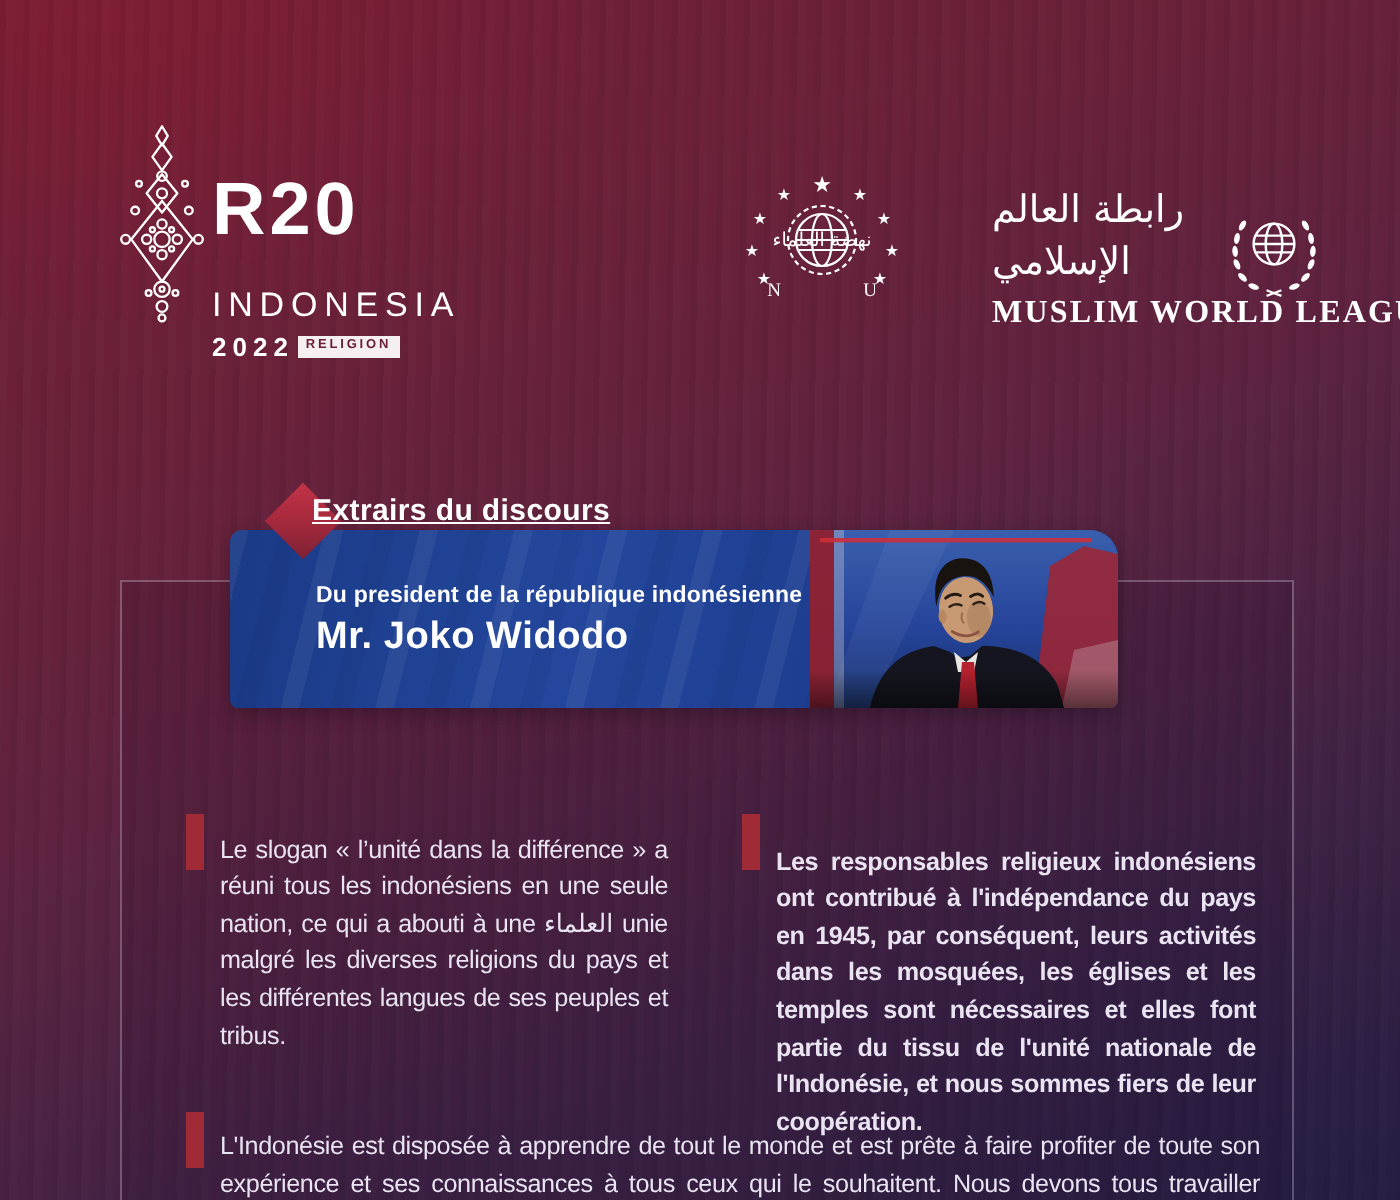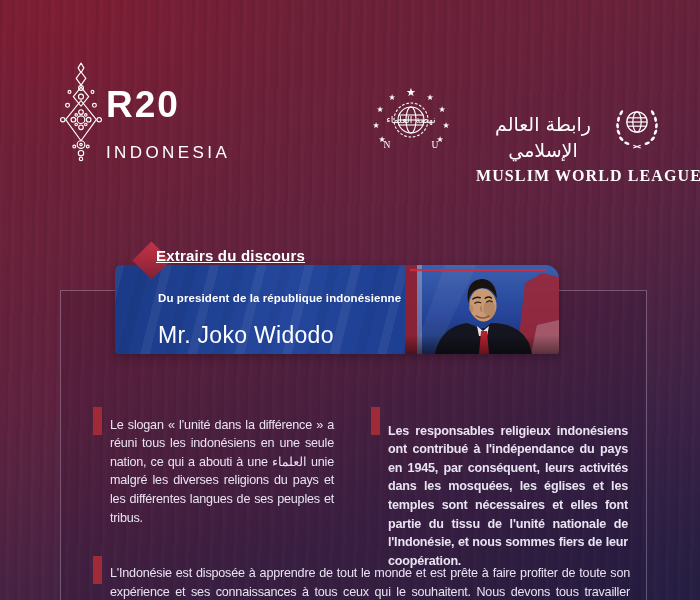--- a/index.html
+++ b/index.html
@@ -18,21 +18,21 @@
   
   .r20{position:absolute;left:58px;top:60px;display:flex;color:#fff;justify-content:flex-end;}
   .r20-text{position:absolute;left:48px;top:28px;width:120px;}
   .r20-title{font-size:37px;font-weight:600;letter-spacing:2px;line-height:34px;}
   .r20-country{font-size:17px;letter-spacing:3.4px;margin-top:21px;font-weight:400;}
   .r20-row{display:flex;align-items:center;margin-top:3px;}
   .r20-year{font-size:13px;font-weight:700;letter-spacing:3px;}
   .r20-badge{background:#f5eff2;color:#6b2038;font-size:6.5px;font-weight:700;
     letter-spacing:1.4px;padding:2px 4px;margin-left:2px;line-height:1;}
   .nu{position:absolute;left:366px;top:84px;}
-  .mwl{position:absolute;left:476px;top:92px;color:#fff;text-align:center;width:134px;margin-top:19px;}
+  .mwl{position:absolute;left:496px;top:92px;color:#fff;width:134px;}
   .mwl-arabic{font-size:19px;line-height:26px;font-family:"DejaVu Sans",sans-serif;}
   .mwl-name{font-size:16px;font-weight:700;letter-spacing:1.1px;margin-top:4px;
     font-family:"Liberation Serif",serif;white-space:nowrap;}
   .mwl-emblem{position:absolute;left:612px;top:94px;}
   
   .diamond{position:absolute;left:138px;top:247px;width:27px;height:27px;z-index:6;
     transform:rotate(45deg);
     background:linear-gradient(135deg,#c23347 0%,#aa2a3e 45%,#7e2134 100%);}
   .section-title{position:absolute;left:156px;top:247px;z-index:7;color:#fff;
     font-size:15px;font-weight:700;letter-spacing:.2px;text-decoration:underline;}
@@ -41,22 +41,22 @@
     border:1px solid rgba(233,222,242,.30);background:rgba(22,10,44,.12);}
   
   .band{position:absolute;left:115px;top:265px;width:444px;height:89px;z-index:4;
     border-radius:6px 14px 4px 4px;overflow:hidden;
     background:linear-gradient(100deg,#1a3a86 0%,#24479d 38%,#1d3e90 68%,#162f7b 100%);
     box-shadow:0 3px 10px rgba(0,0,0,.25);}
   .band::after{content:"";position:absolute;inset:0;
     background:repeating-linear-gradient(104deg, rgba(255,255,255,.055) 0 9px, rgba(255,255,255,0) 9px 24px, rgba(0,0,30,.05) 24px 34px, rgba(255,255,255,0) 34px 46px);}
   .speaker-role{position:absolute;left:43px;top:27px;color:#fff;font-size:11.5px;
     font-weight:700;letter-spacing:.1px;z-index:2;}
-  .speaker-name{position:absolute;left:43px;top:57px;color:#fff;font-size:23px;
-    font-weight:400;letter-spacing:.3px;z-index:2;}
+  .speaker-name{position:absolute;left:43px;top:43px;color:#fff;font-size:19px;
+    font-weight:700;letter-spacing:.3px;z-index:2;}
   .photo{position:absolute;right:0;top:0;width:154px;height:89px;z-index:3;}
   
   .accent-bar{position:absolute;width:9px;height:28px;background:#a02a36;z-index:2;}
   .bar-1{left:93px;top:407px;}
   .bar-2{left:371px;top:407px;}
   .bar-3{left:93px;top:556px;}
   .quote{position:absolute;z-index:2;color:#e9e3f2;font-size:12.6px;line-height:18.6px;
     text-align:justify;letter-spacing:-.2px;}
   .quote-1{left:110px;top:403px;width:224px;}
   .quote-2{left:388px;top:409px;width:240px;font-weight:bold;}
@@ -93,20 +93,24 @@
     <circle cx="24" cy="86" r="4"></circle>
       <circle cx="24" cy="86" r="1.3"></circle>
     <circle cx="17" cy="88" r="1.5"></circle>
       <circle cx="31" cy="88" r="1.5"></circle>
     <circle cx="24" cy="95" r="2.8"></circle>
       <circle cx="24" cy="101" r="1.8"></circle>
   </svg>
   <div class="r20-text">
     <div class="r20-title">R20</div>
     <div class="r20-country">INDONESIA</div>
+    <div class="r20-row">
+      <span class="r20-year">2022</span>
+      <span class="r20-badge">RELIGION</span>
+    </div>
   </div>
 </div>
 
 <div class="nu">
   <svg width="90" height="68" viewBox="0 0 90 68">
     <g fill="#ffffff" font-family="DejaVu Sans, sans-serif">
       <text x="45" y="12" font-size="11" text-anchor="middle">★</text>
       <text x="26" y="16" font-size="8" text-anchor="middle">★</text>
       <text x="64" y="16" font-size="8" text-anchor="middle">★</text>
       <text x="14" y="28" font-size="8" text-anchor="middle">★</text>

